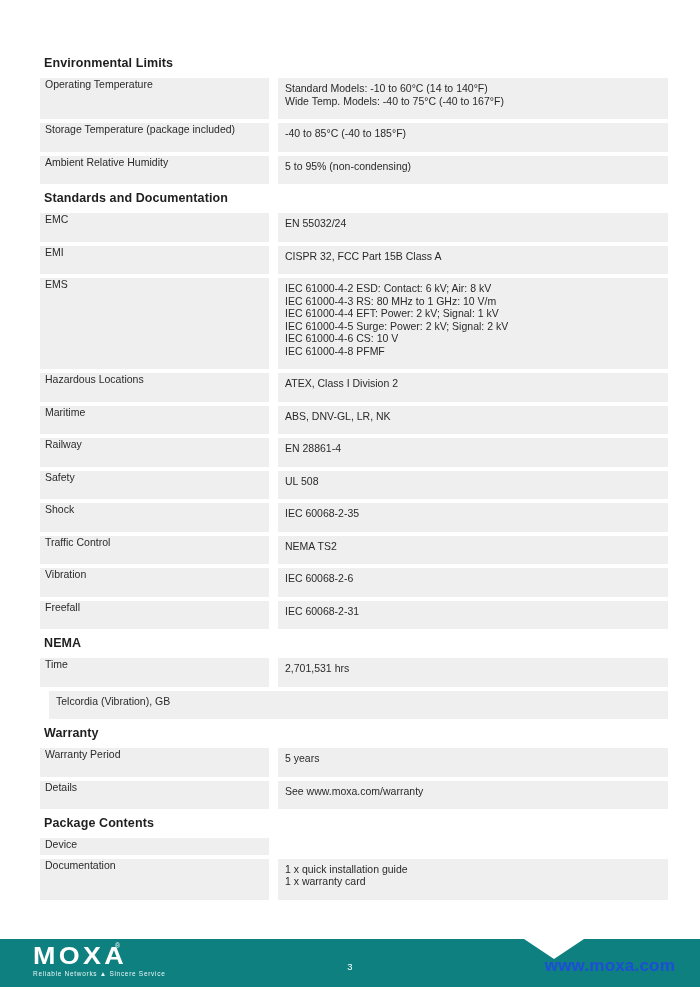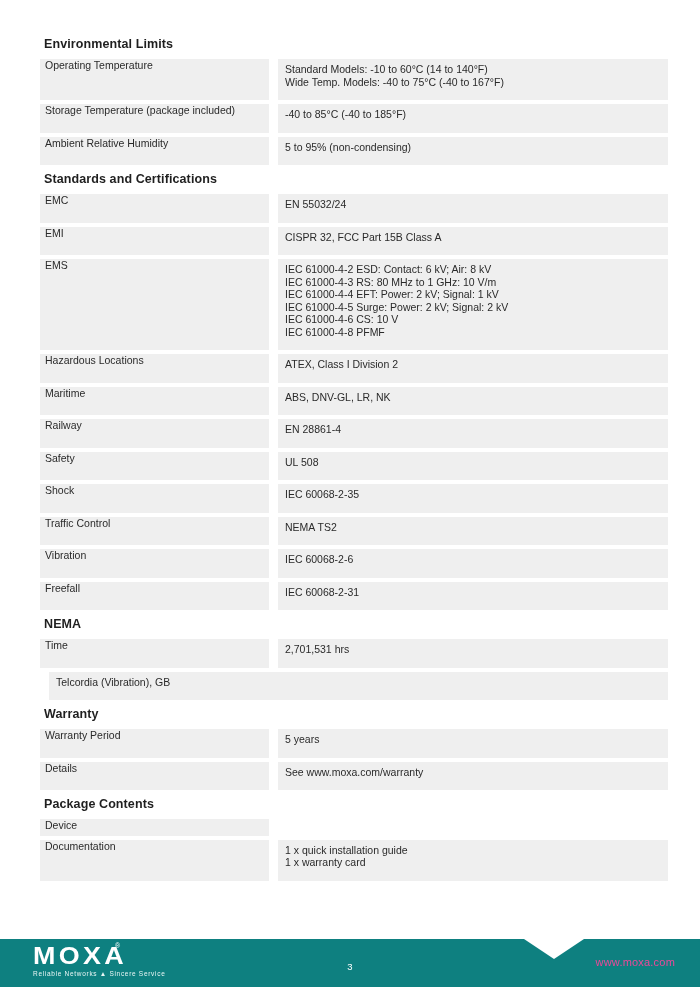--- a/index.html
+++ b/index.html
@@ -5,21 +5,21 @@
   html,body{margin:0;padding:0;}
   body{
     width:700px;height:990px;
     background:#ffffff;
     font-family:"Liberation Sans","DejaVu Sans",sans-serif;
     color:#232323;
     position:relative;
     overflow:hidden;
   }
   .page{position:absolute;inset:0;background:#ffffff;}
-  .content{position:absolute;left:40px;top:37px;width:628px;}
+  .content{position:absolute;left:40px;top:56px;width:628px;}
   .section-title{
     font-size:12.5px;
     font-weight:700;
     color:#1f1f1f;
     margin:7px 0 7px 4px;
     line-height:15px;
     letter-spacing:0.1px;
   }
   .section:first-child .section-title{margin-top:0;}
   .spec-row{display:flex;margin-bottom:4px;}
@@ -78,21 +78,21 @@
     margin-top:2px;
     color:#eaf6f5;
     white-space:nowrap;
   }
   .page-number{
     position:absolute;left:0;top:961px;width:700px;
     text-align:center;color:#ffffff;font-size:9.5px;
   }
   .footer-site{
     position:absolute;right:25px;top:956px;
-    color:#ec4899;font-size:11px;font-weight:400;
+    color:#1d4ed8;font-size:17px;font-weight:700;
     letter-spacing:0.2px;text-decoration:none;
   }
 </style>
 </head>
 <body>
 
 <div class="page">
   <div class="content">
 
     <div class="section">
@@ -109,21 +109,21 @@
         <div class="spec-value">-40 to 85°C (-40 to 185°F)</div>
       </div>
       <div class="spec-row">
         <div class="spec-label">Ambient Relative Humidity</div>
         <div class="spec-gutter"></div>
         <div class="spec-value">5 to 95% (non-condensing)</div>
       </div>
     </div>
 
     <div class="section">
-      <div class="section-title">Standards and Certifications</div>
+      <div class="section-title">Standards and Documentation</div>
       <div class="spec-row">
         <div class="spec-label">EMC</div>
         <div class="spec-gutter"></div>
         <div class="spec-value">EN 55032/24</div>
       </div>
       <div class="spec-row">
         <div class="spec-label">EMI</div>
         <div class="spec-gutter"></div>
         <div class="spec-value">CISPR 32, FCC Part 15B Class A</div>
       </div>

